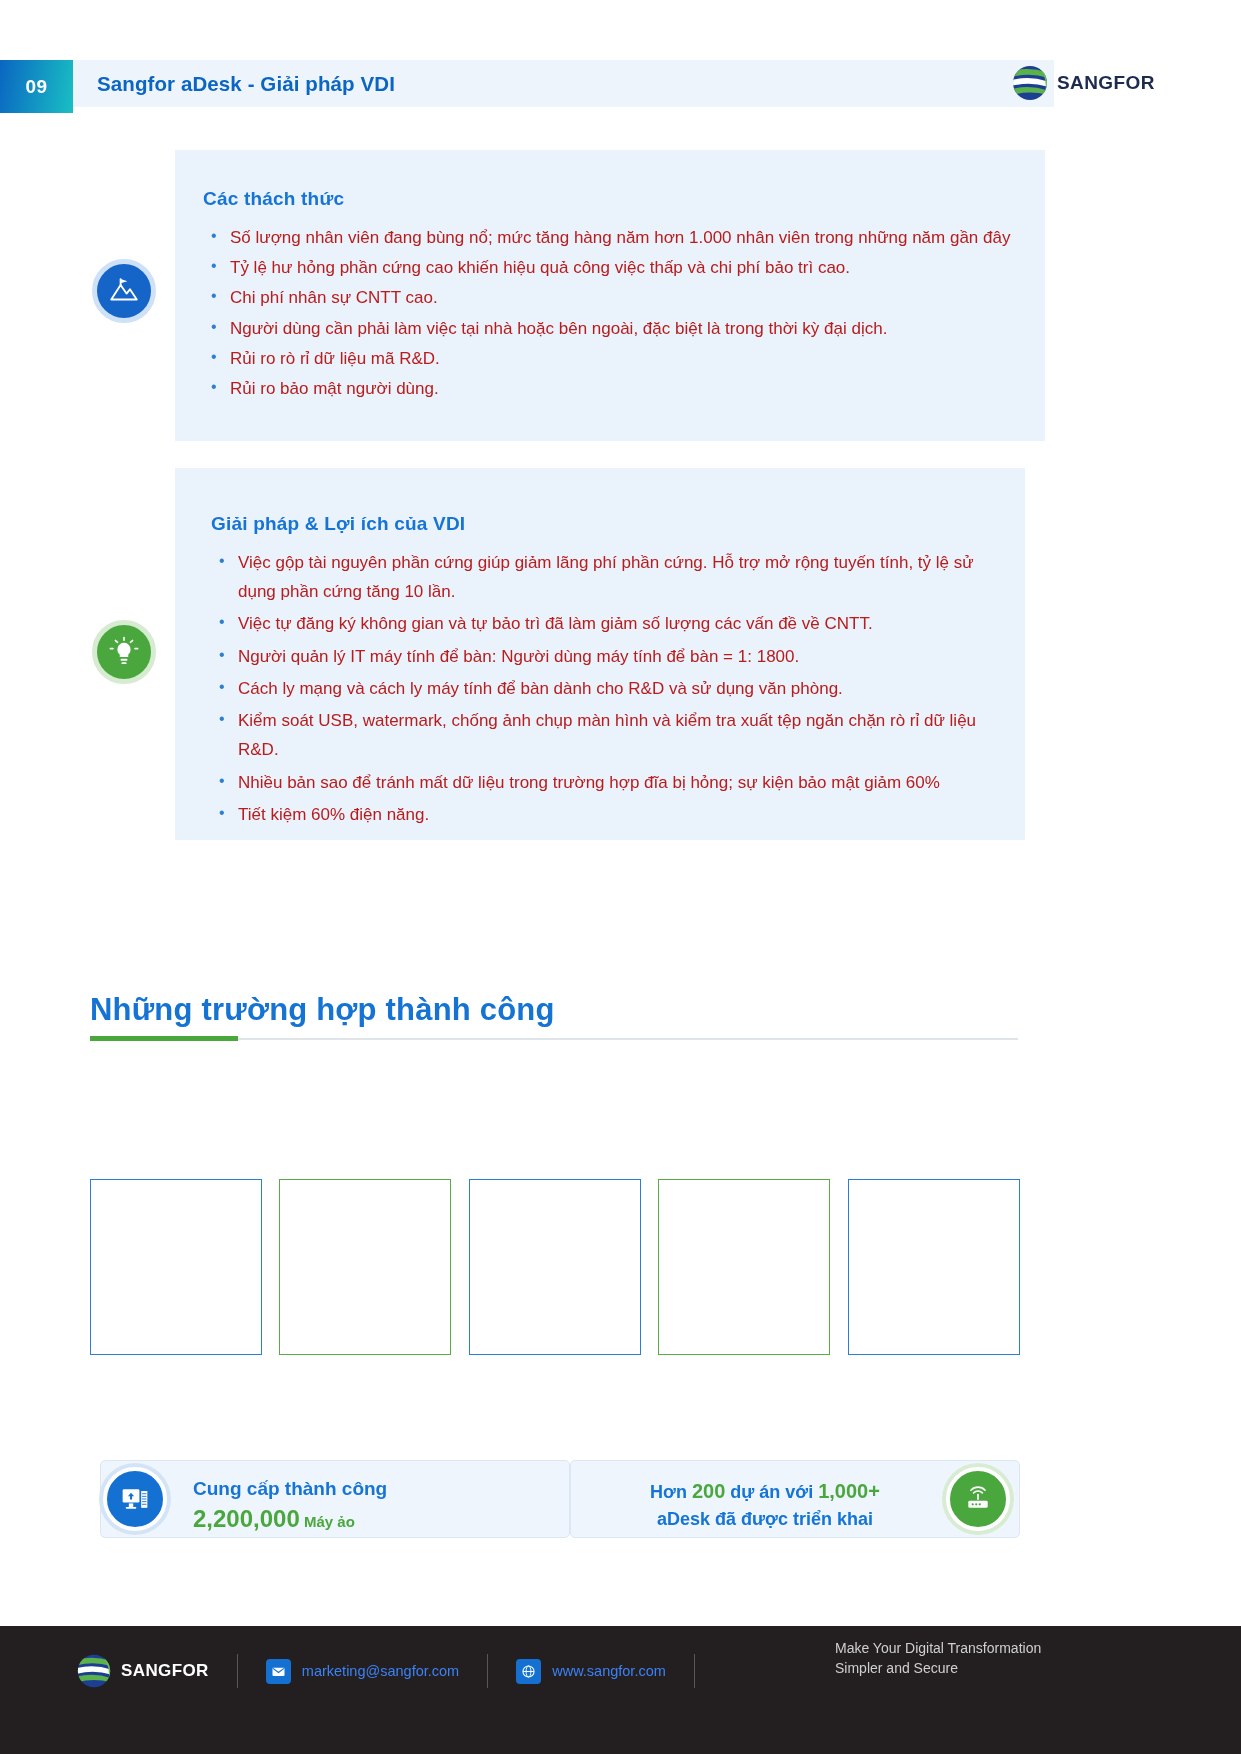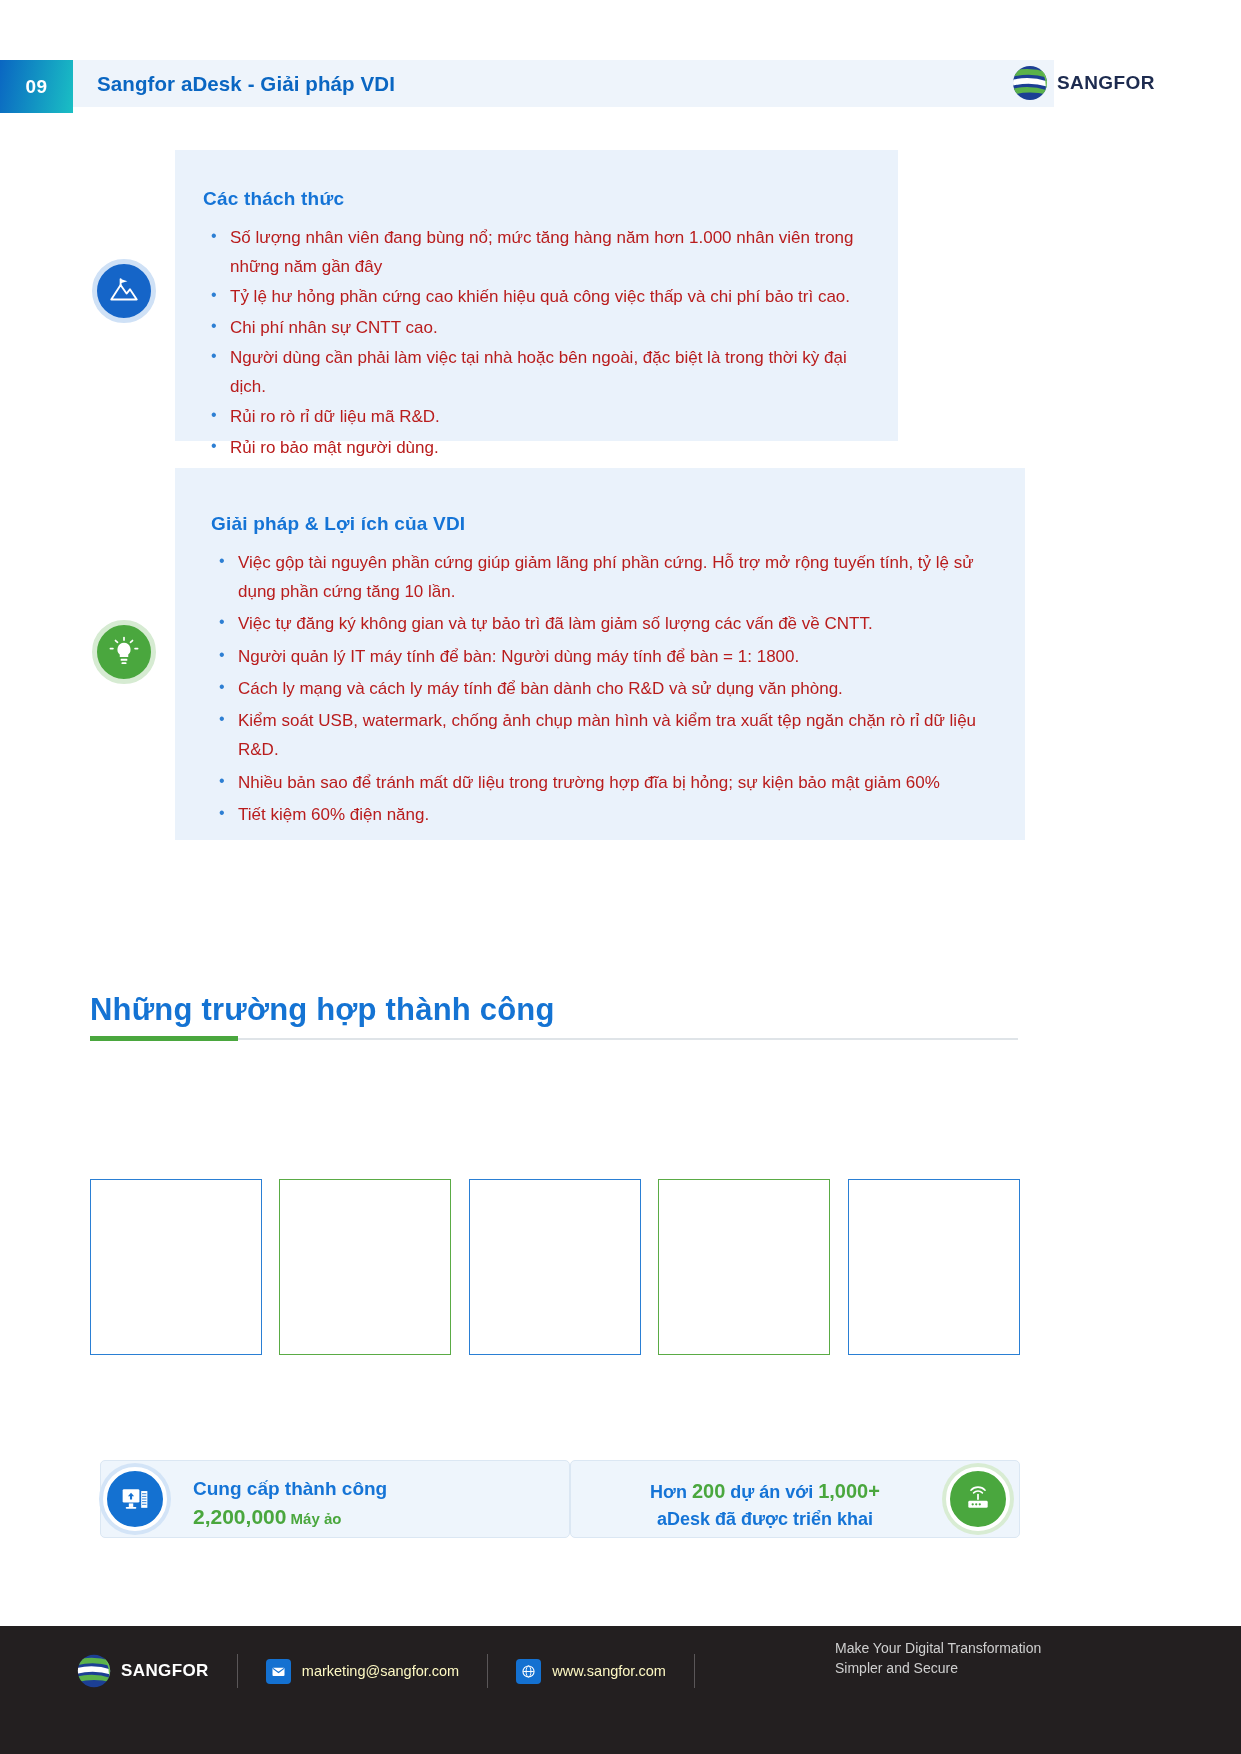--- a/index.html
+++ b/index.html
@@ -37,21 +37,21 @@
     position:absolute; left:1010px; top:3px;
     display:flex; align-items:center; gap:7px;
   }
   .brand-name { font-size:19px; font-weight:800; color:#1d2b4f; letter-spacing:.4px; }
   .globe { width:40px; height:40px; }
 
   
   .panel {
     position:absolute; background:#eaf2fb;
   }
-  .panel-1 { left:175px; top:150px; width:723px; height:291px; }
+  .panel-1 { left:175px; top:150px; width:870px; height:291px; }
   .panel-2 { left:175px; top:468px; width:850px; height:372px; }
 
   .panel-head {
     color:#1574d6; font-size:19px; font-weight:700;
     letter-spacing:.2px;
   }
   .panel-inner { padding:38px 28px 0 28px; }
   .panel-2 .panel-inner { padding-top:45px;padding-left:36px; }
 
   .blist { list-style:none; margin-top:13px; }
@@ -99,35 +99,35 @@
   .stat-badge {
     position:absolute; width:64px; height:64px; border-radius:50%;
     display:flex; align-items:center; justify-content:center;
     border:4px solid #fff;
   }
   .badge-blue { left:103px; top:1467px; background:#1471d1; box-shadow:0 0 0 4px #d3e4f7; }
   .badge-green { left:946px; top:1467px; background:#4aa73e; box-shadow:0 0 0 4px #d8ecd3; }
   .stat-text { position:absolute; top:1478px; }
   .stat-l1 { left:193px; color:#1574d6; font-size:19px; font-weight:700; }
   .stat-l2 { left:193px; top:1505px; font-size:15px; color:#4aa73e; font-weight:700; }
-  .big-num { font-size:21px; font-weight:700; color:#4aa73e; }
+  .big-num { font-size:24px; font-weight:700; color:#4aa73e; }
   .stat-r { position:absolute; left:600px; top:1476px; width:330px; text-align:center; }
   .stat-r div { color:#1574d6; font-size:18px; font-weight:700; line-height:1.5; }
   .num-g { color:#4aa73e; font-size:20px; font-weight:700; }
 
   
   .footer {
     position:absolute; left:0; top:1626px; width:1241px; height:128px;
     background:#231f20;
   }
   .footer-inner { position:absolute; left:75px; top:26px; display:flex; align-items:center; gap:0; }
   .f-brand { display:flex; align-items:center; gap:8px; }
   .f-brand-name { color:#fff; font-size:17px; font-weight:800; letter-spacing:.4px; }
   .f-div { width:1px; height:34px; background:#5a5658; margin:0 28px; }
-  .f-item { display:flex; align-items:center; gap:11px; color:#fef9c3; font-size:14.5px; }
+  .f-item { display:flex; align-items:center; gap:11px; color:#3b82f6; font-size:14.5px; }
   .f-ico { width:25px; height:25px; border-radius:4px; background:#1471d1;
            display:flex; align-items:center; justify-content:center; }
   .f-tag { position:absolute; left:910px; top:1638px; color:#cfcfcf; font-size:14px; line-height:1.45; }
 
   svg { display:block; }
 </style>
 </head>
 <body>
 
 <div class="header">

